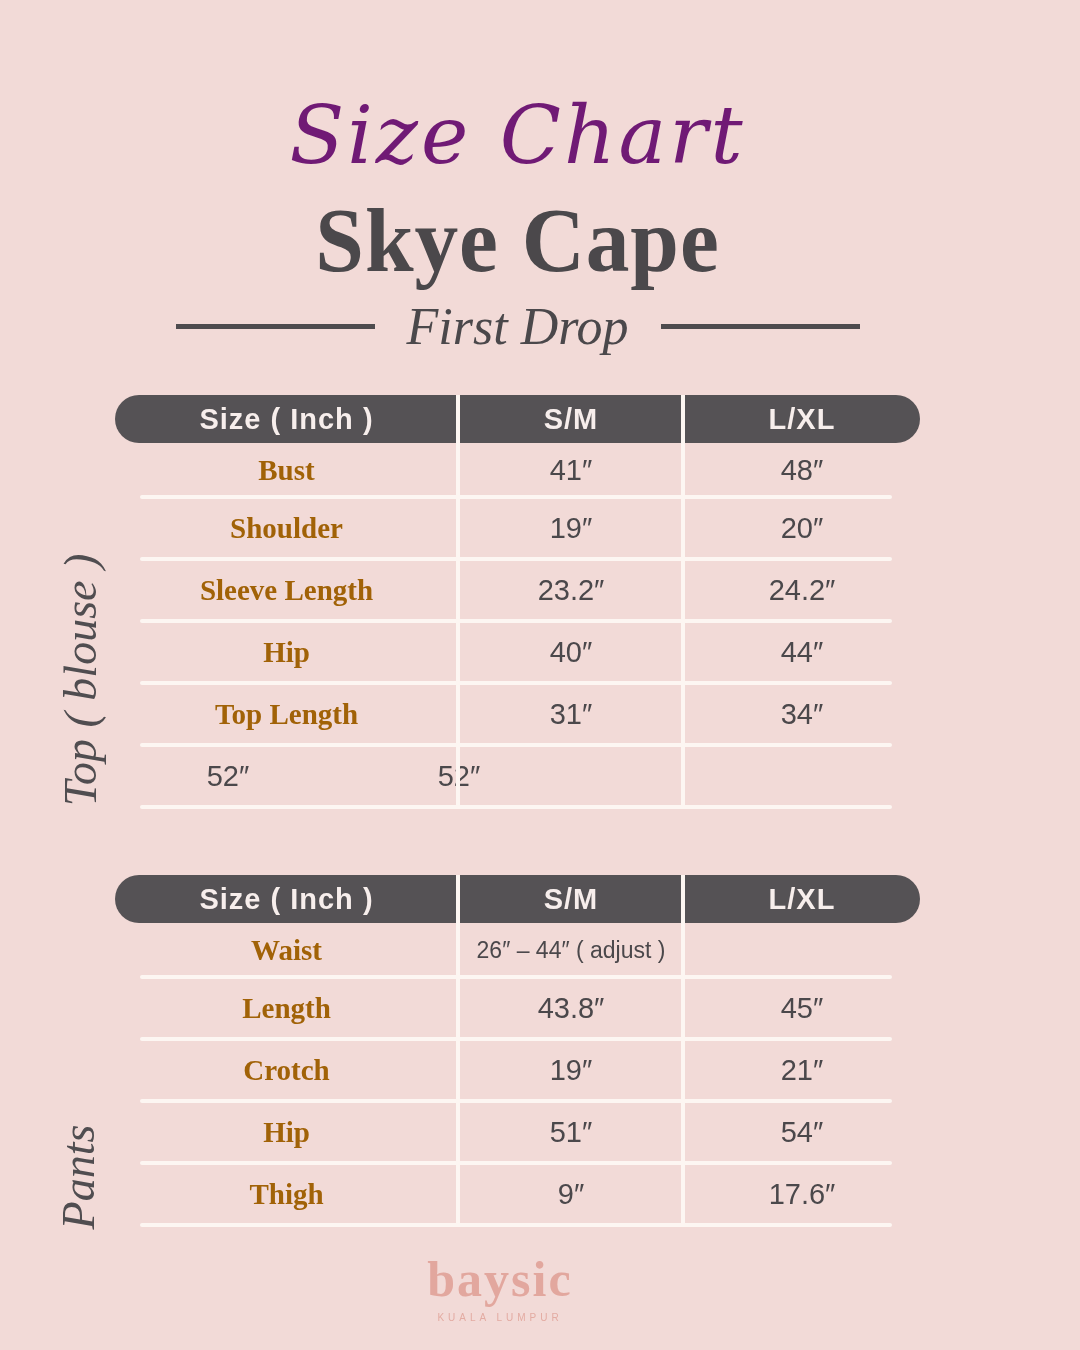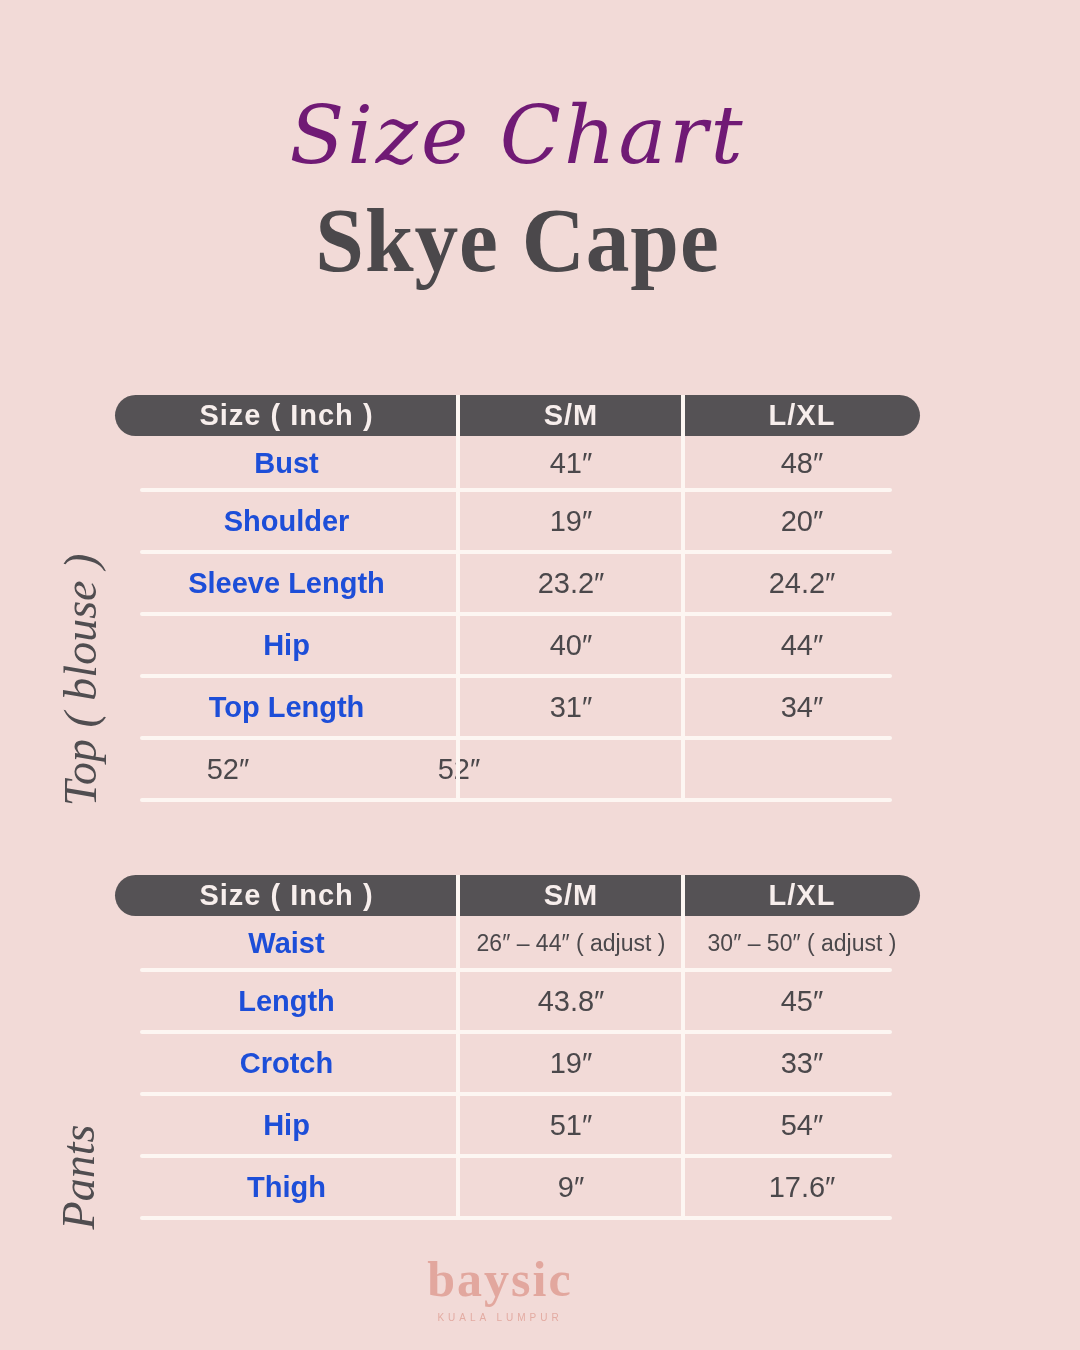--- a/index.html
+++ b/index.html
@@ -67,21 +67,21 @@
   
   .size-table {
     position: absolute;
     left: 115px;
     width: 805px;
   }
   #table-top   { top: 395px; }
   #table-pants { top: 875px; }
 
   .pill {
-    height: 41px;
+    height: 48px;
     border-radius: 27px;
     background: #555255;
     display: flex;
     align-items: center;
     color: #f7eeec;
     font-weight: bold;
     font-size: 29px;
     letter-spacing: 1px;
   }
   .c1 { width: 343px; text-align: center; }
@@ -100,21 +100,21 @@
   .trow::after {
     content: "";
     position: absolute;
     left: 25px;
     right: 28px;
     bottom: -2px;
     height: 4px;
     background: #fdf6f2;
     border-radius: 2px;
   }
-  .trow .label { font-weight: bold; color: #1d4ed8; }
+  .trow .label { font-weight: bold; color: #a16207; font-family: Liberation Serif, serif; }
   .tight { font-size: 23px; letter-spacing: 0; }
 
   .vline {
     position: absolute;
     top: 0;
     bottom: 0;
     width: 4px;
     background: #fdf6f2;
   }
   .vline.v1 { left: 341px; }
@@ -157,20 +157,25 @@
   }
 </style>
 </head>
 <body>
 
 <div class="canvas">
 
   <div class="title-block">
     <div class="title-script">Size Chart</div>
     <div class="title-main">Skye Cape</div>
+    <div class="title-sub">
+      <div class="rule"></div>
+      <div class="title-drop">First Drop</div>
+      <div class="rule"></div>
+    </div>
   </div>
 
   <div class="size-table" id="table-top">
     <div class="pill">
       <div class="c1">Size ( Inch )</div>
       <div class="c2">S/M</div>
       <div class="c3">L/XL</div>
     </div>
     <div class="trow first">
       <div class="c1 label">Bust</div>
@@ -207,31 +212,30 @@
 
   <div class="size-table" id="table-pants">
     <div class="pill">
       <div class="c1">Size ( Inch )</div>
       <div class="c2">S/M</div>
       <div class="c3">L/XL</div>
     </div>
     <div class="trow first">
       <div class="c1 label">Waist</div>
       <div class="c2 tight">26″ – 44″ ( adjust )</div>
-      <div class="c3 tight">30″ – 50″ ( adjust )</div>
     </div>
     <div class="trow">
       <div class="c1 label">Length</div>
       <div class="c2">43.8″</div>
       <div class="c3">45″</div>
     </div>
     <div class="trow">
       <div class="c1 label">Crotch</div>
       <div class="c2">19″</div>
-      <div class="c3">33″</div>
+      <div class="c3">21″</div>
     </div>
     <div class="trow">
       <div class="c1 label">Hip</div>
       <div class="c2">51″</div>
       <div class="c3">54″</div>
     </div>
     <div class="trow">
       <div class="c1 label">Thigh</div>
       <div class="c2">9″</div>
       <div class="c3">17.6″</div>

